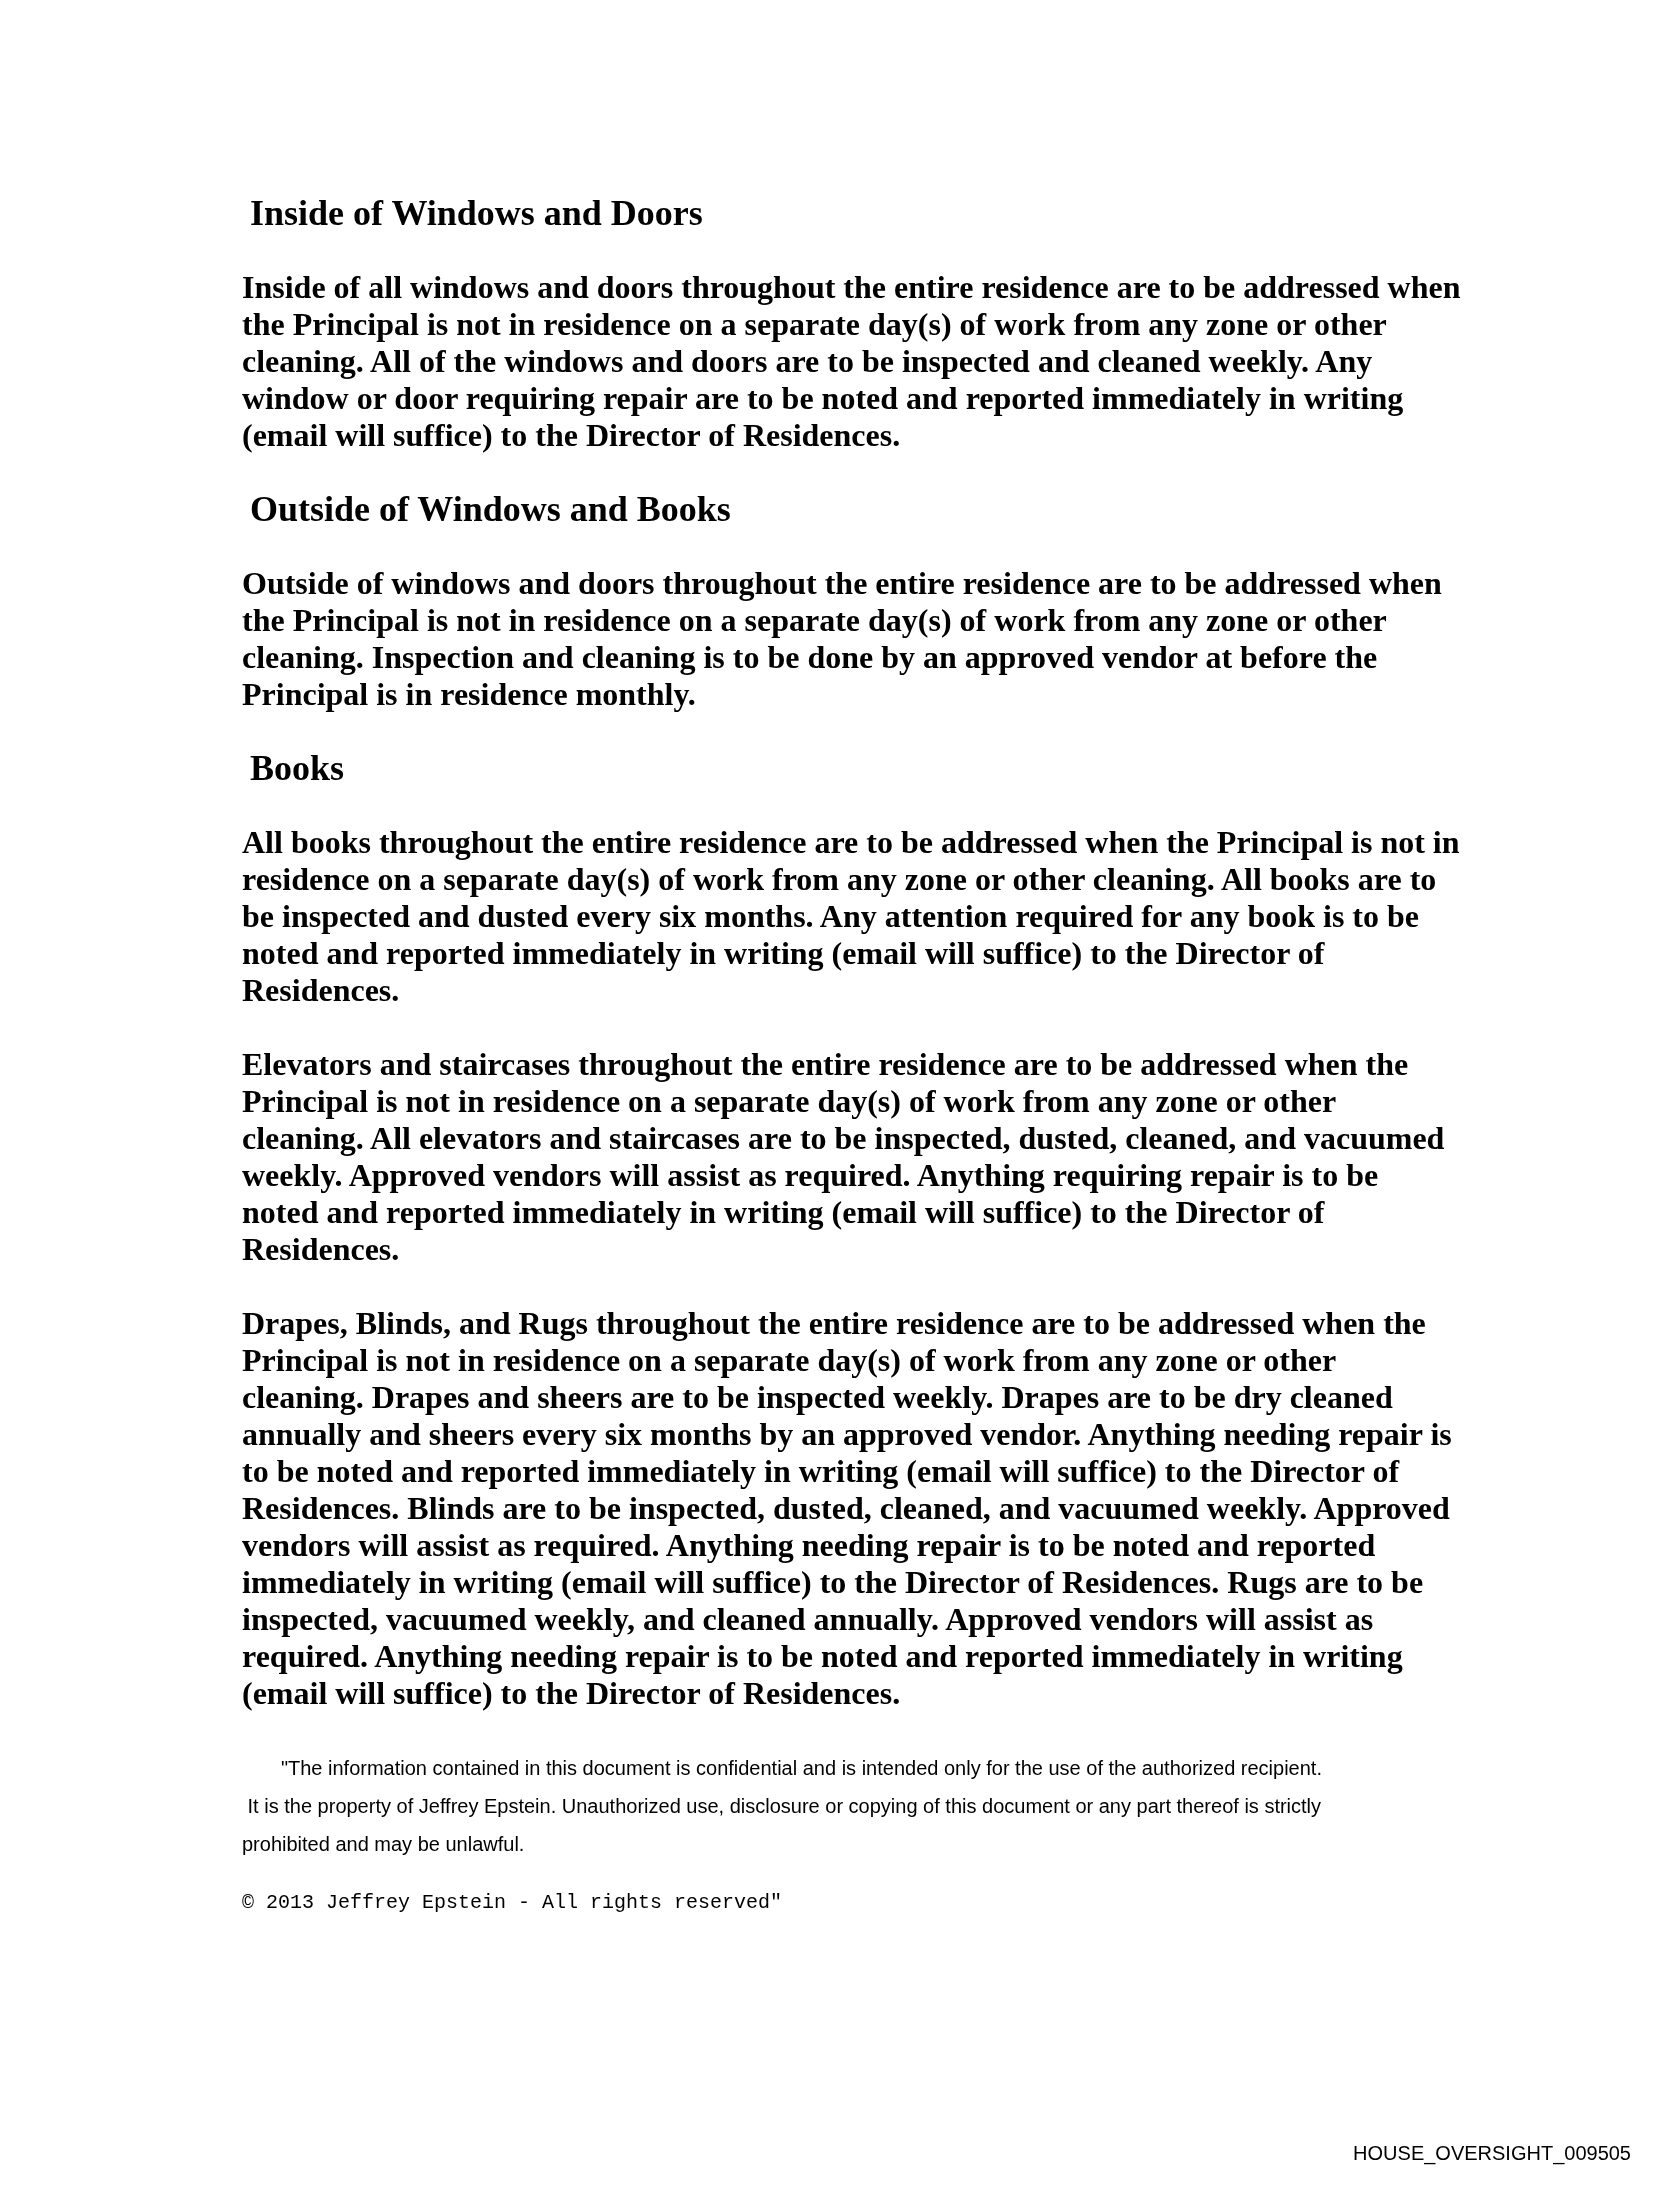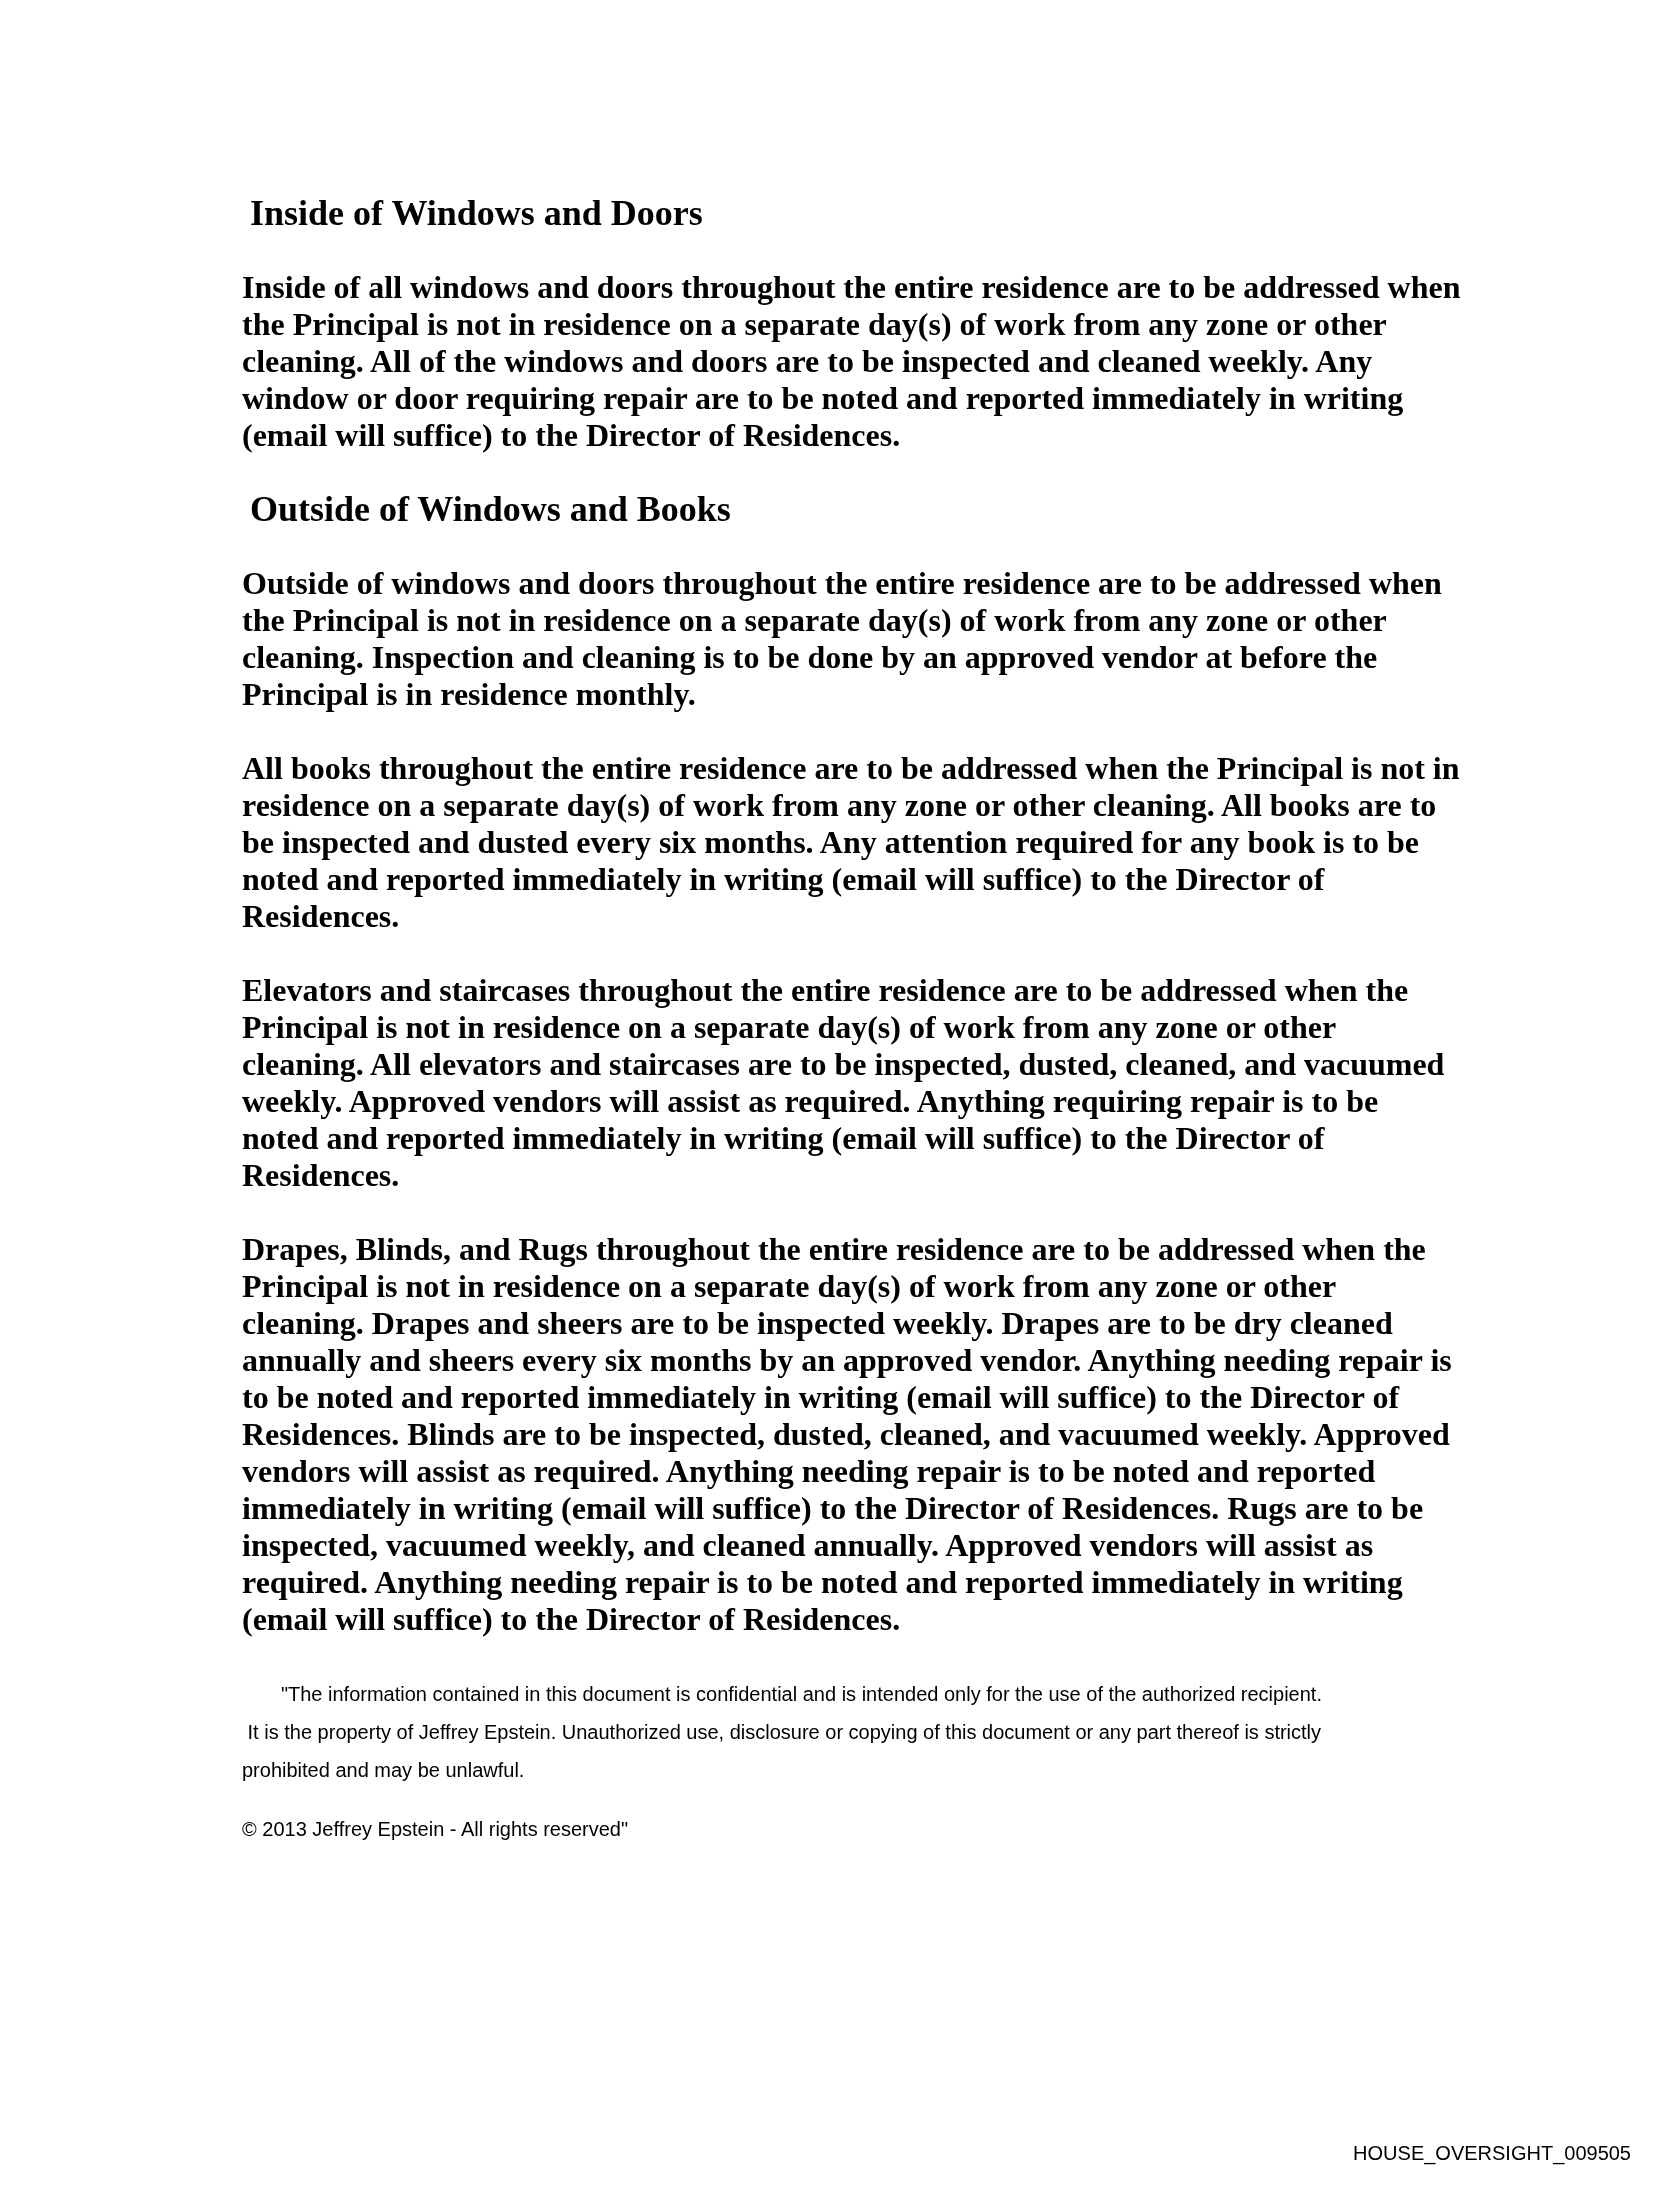--- a/index.html
+++ b/index.html
@@ -37,21 +37,21 @@
     white-space: pre-wrap;
   }
   .disclaimer {
     font-family: "Liberation Sans", sans-serif;
     font-size: 20px;
     line-height: 38px;
     margin: 0;
     white-space: pre-wrap;
   }
   .copyright {
-    font-family: Liberation Sans, sans-serif;
+    font-family: Liberation Mono, monospace;
     font-size: 20px;
     line-height: 38px;
     margin: 21px 0 0 0;
     white-space: pre-wrap;
   }
   .bates {
     position: absolute;
     right: 38px;
     top: 2135px;
     font-family: "Liberation Sans", sans-serif;
@@ -76,20 +76,21 @@
 
   <div class="section">
     <h2>Outside of Windows and Books</h2>
     <p>Outside of windows and doors throughout the entire residence are to be addressed when
 the Principal is not in residence on a separate day(s) of work from any zone or other
 cleaning. Inspection and cleaning is to be done by an approved vendor at before the
 Principal is in residence monthly.</p>
   </div>
 
   <div class="section">
+    <h2>Books</h2>
     <p>All books throughout the entire residence are to be addressed when the Principal is not in
 residence on a separate day(s) of work from any zone or other cleaning. All books are to
 be inspected and dusted every six months. Any attention required for any book is to be
 noted and reported immediately in writing (email will suffice) to the Director of
 Residences.</p>
   </div>
 
   <div class="section">
     <p>Elevators and staircases throughout the entire residence are to be addressed when the
 Principal is not in residence on a separate day(s) of work from any zone or other

